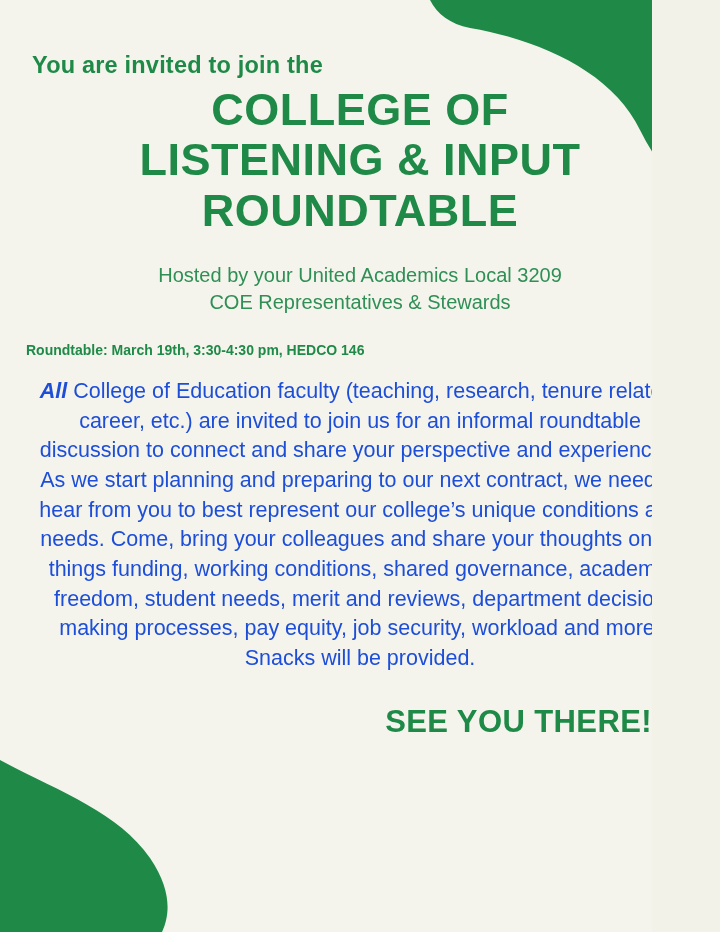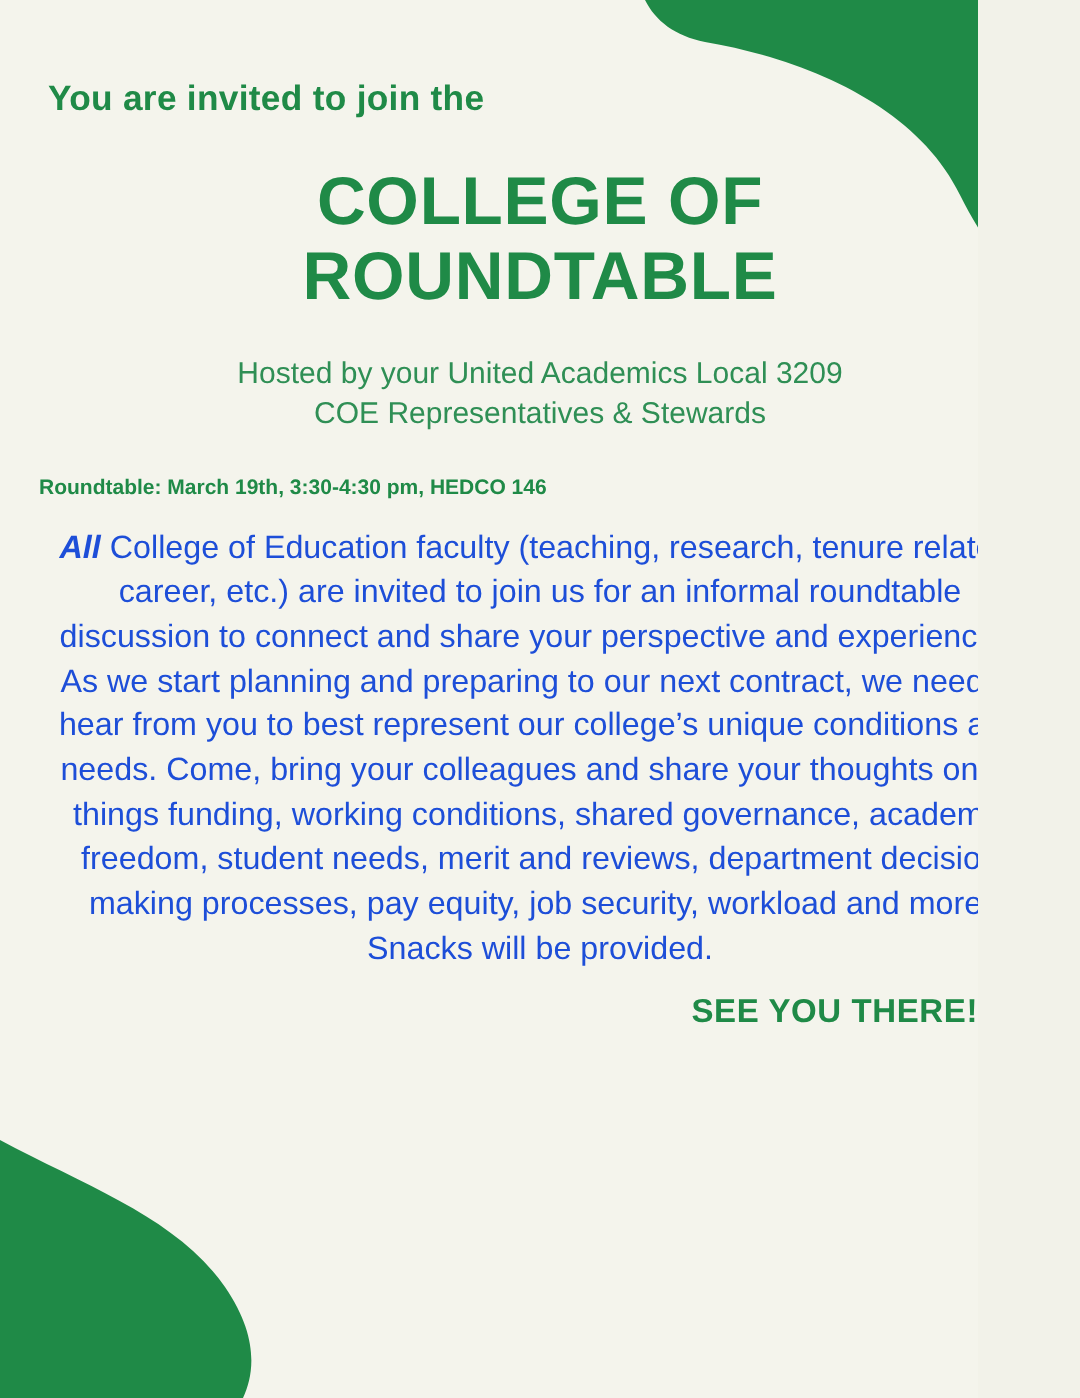--- a/index.html
+++ b/index.html
@@ -37,21 +37,21 @@
   }
   .invite-line {
     margin-top: 52px;
     margin-left: 6px;
     font-size: 23.5px;
     font-weight: bold;
     color: #1f8a47;
     letter-spacing: 0.2px;
   }
   .title-block {
-    margin-top: 30px;
+    margin-top: 6px;
     text-align: center;
     color: #1f8a47;
     font-weight: bold;
     font-size: 45px;
     line-height: 1.12;
     letter-spacing: 0.5px;
   }
   .title-line {
     display: block;
     white-space: nowrap;
@@ -79,45 +79,46 @@
     color: #1d4ed8;
     font-size: 21.5px;
     line-height: 1.38;
     padding: 0 6px;
   }
   .body-para .lead {
     font-style: italic;
     font-weight: bold;
   }
   .see-you {
-    margin-top: 14px;
+    margin-top: 30px;
     text-align: right;
     padding-right: 42px;
     color: #1f8a47;
     font-weight: bold;
-    font-size: 22px;
+    font-size: 31px;
     letter-spacing: 0.4px;
   }
 </style>
 </head>
 <body>
 
 <div class="flyer">
 
   <svg class="corner-svg" viewBox="0 0 720 932" preserveAspectRatio="none">
     <path d="M430,0 L720,0 L720,240 C690,205 660,170 640,130 C612,72 540,40 470,28 C450,24 437,14 430,0 Z" fill="#1f8a47"></path>
     <path d="M0,760 C60,792 118,812 150,858 C172,890 170,915 162,932 L0,932 Z" fill="#1f8a47"></path>
   </svg>
 
   <div class="content">
 
     <div class="invite-line">You are invited to join the</div>
 
     <div class="title-block">
       <span class="title-line">COLLEGE OF</span>
+      <span class="title-line">LISTENING &amp; INPUT</span>
       <span class="title-line">ROUNDTABLE</span>
     </div>
 
     <div class="hosted-block">
       <span class="hosted-line">Hosted by your United Academics Local 3209</span>
       <span class="hosted-line">COE Representatives &amp; Stewards</span>
     </div>
 
     <div class="when-block">
       <span class="when-line">Roundtable: March 19th, 3:30-4:30 pm, HEDCO 146</span>

